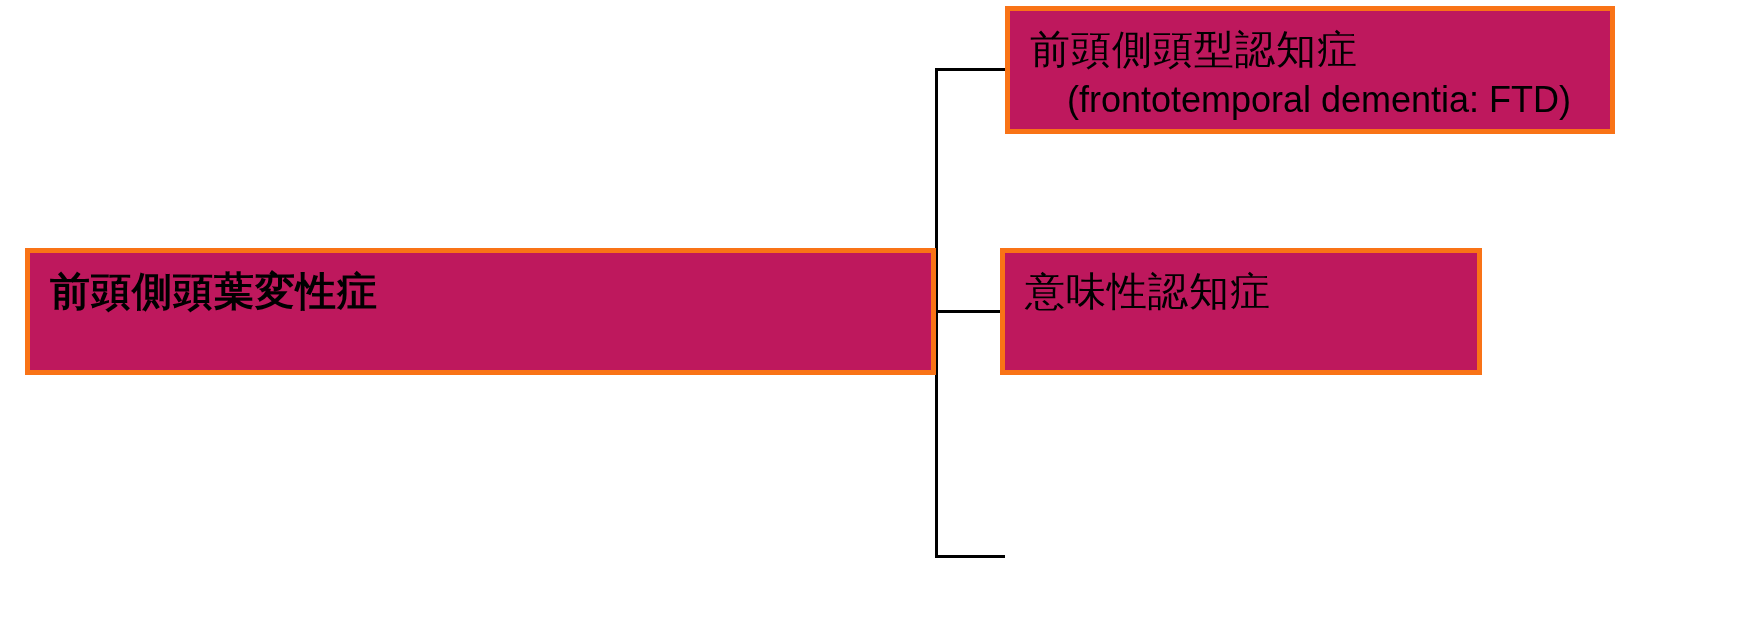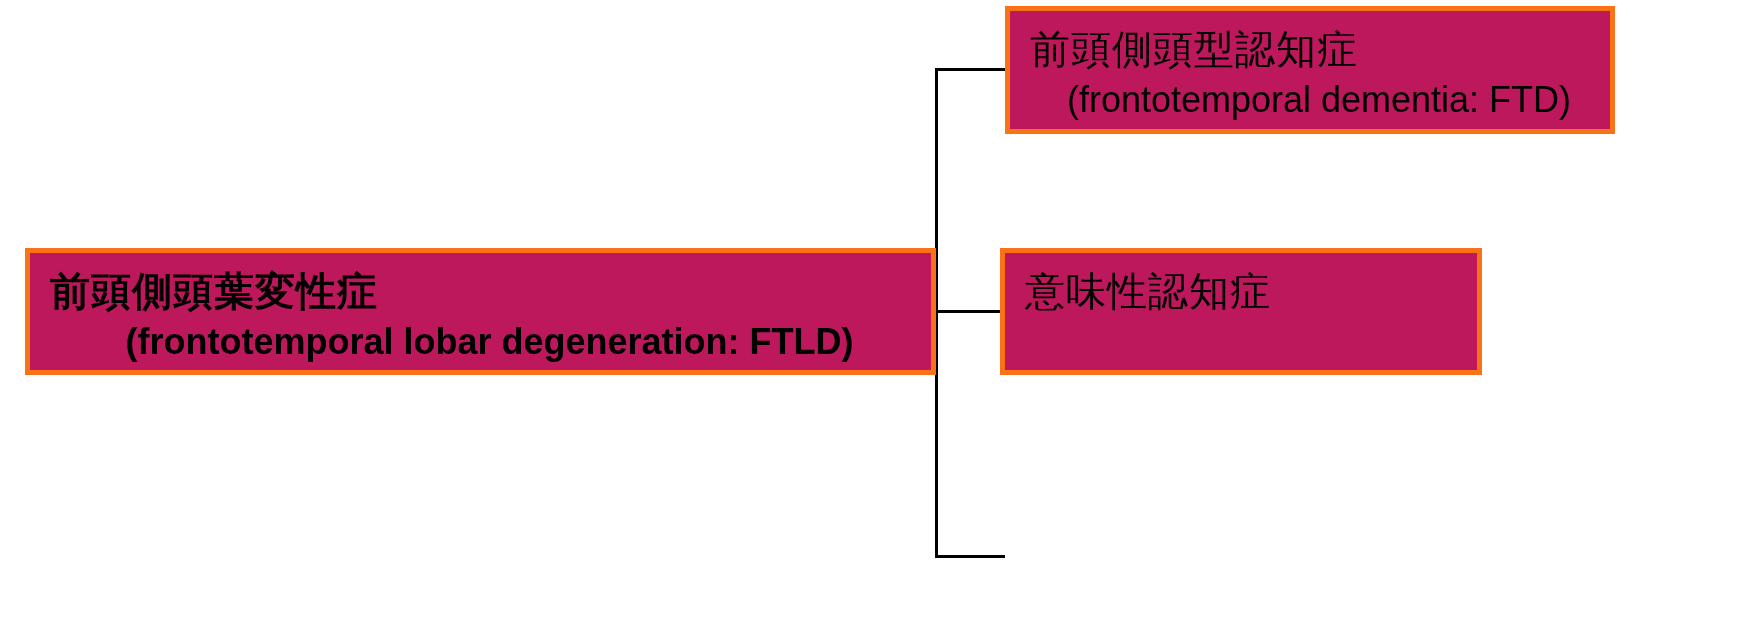--- a/index.html
+++ b/index.html
@@ -56,21 +56,20 @@
 
 <div class="canvas">
 
   <div class="connector" id="conn-main-h"></div>
   <div class="connector" id="conn-vertical"></div>
   <div class="connector" id="conn-top-h"></div>
   <div class="connector" id="conn-bottom-h"></div>
 
   <div class="node-box" id="box-ftld">
     <div class="node-line-ja">前頭側頭葉変性症</div>
-    <div class="node-line-en">(frontotemporal lobar degeneration: FTLD)</div>
   </div>
 
   <div class="node-box" id="box-ftd">
     <div class="node-line-ja">前頭側頭型認知症</div>
     <div class="node-line-en">(frontotemporal dementia: FTD)</div>
   </div>
 
   <div class="node-box" id="box-sd">
     <div class="node-line-ja">意味性認知症</div>
   </div>

